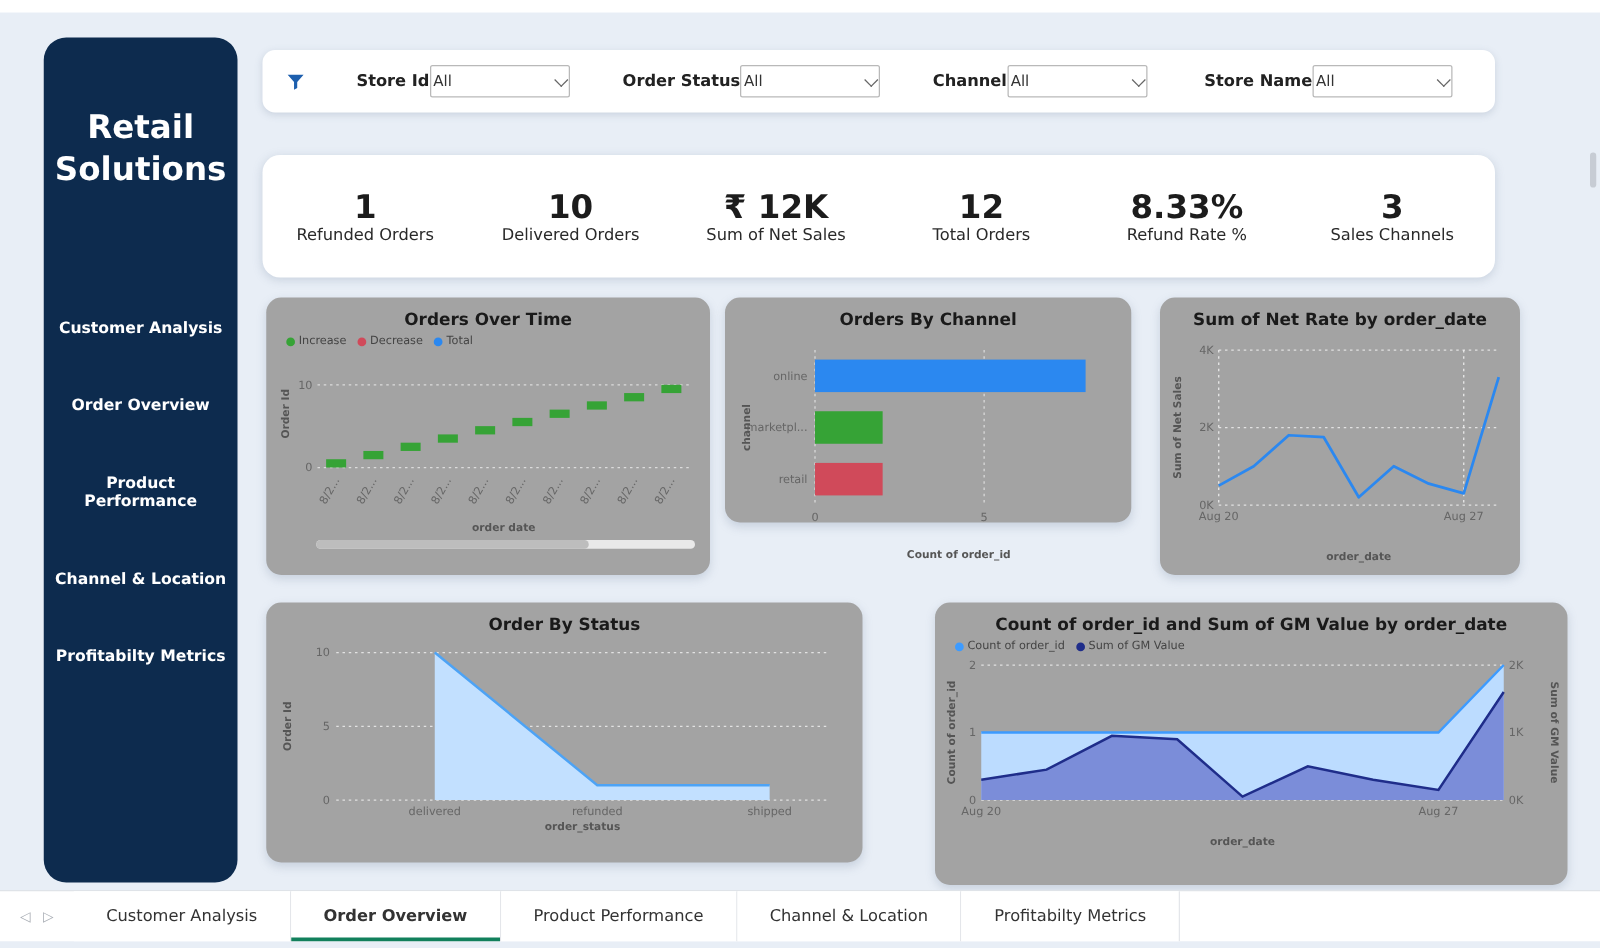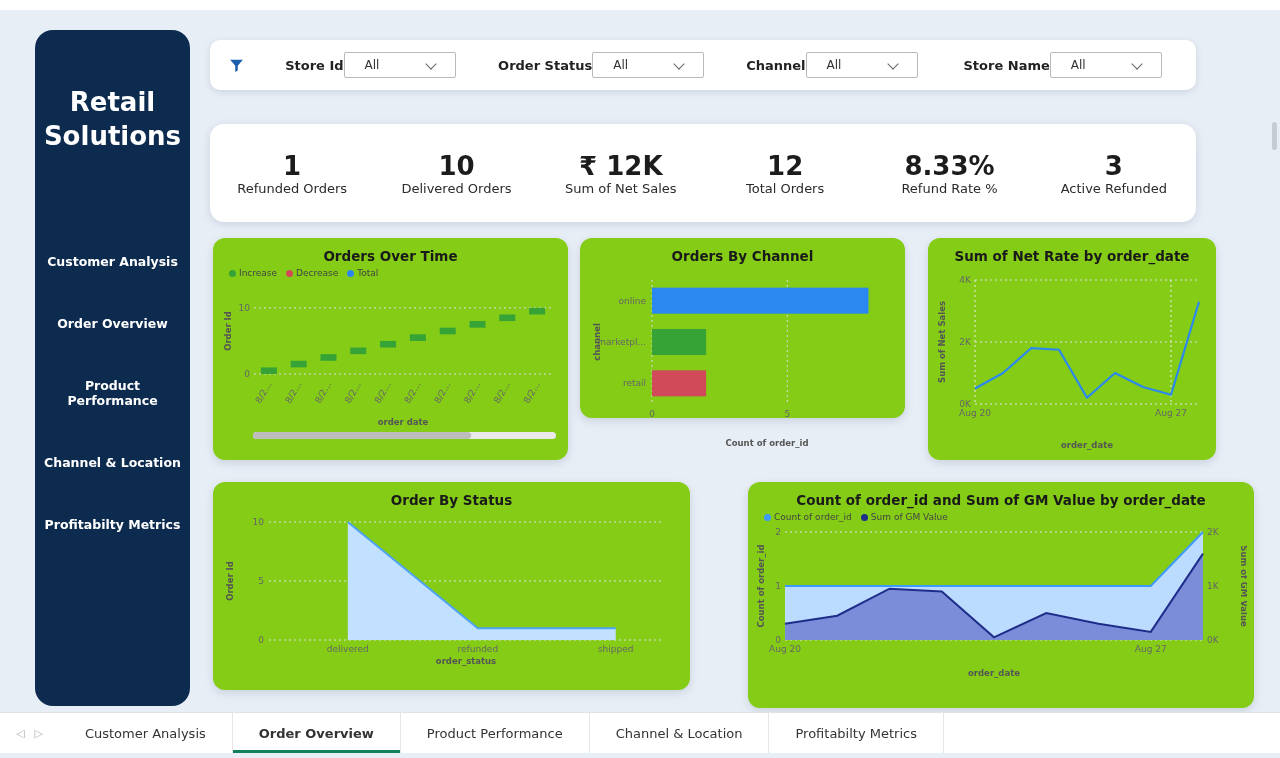--- a/index.html
+++ b/index.html
@@ -11,31 +11,31 @@
   .sidebar{position:absolute;left:35px;top:30px;width:155px;height:676px;background:#0d2b4e;border-radius:18px;color:#fff;text-align:center}
   .brand{margin-top:56px;font-size:26px;font-weight:700;line-height:1.3}
   .side-nav{margin-top:100px;display:flex;flex-direction:column;gap:47px}
   .side-item{font-size:12.5px;font-weight:700;cursor:pointer;padding:0 4px}
 
   
   .filterbar{position:absolute;left:210px;top:40px;width:986px;height:50px;background:#fff;border-radius:10px;box-shadow:0 2px 6px rgba(120,135,160,.25);display:flex;align-items:center;padding:0 18px;box-sizing:border-box}
   .funnel{margin-right:10px;display:flex;align-items:center}
   .fgroup{flex:1;display:flex;align-items:center;justify-content:center}
   .flabel{font-size:13px;font-weight:700;color:#222;white-space:nowrap}
-  .fselect{width:112px;height:26px;border:1px solid #b9b9b9;border-radius:2px;display:flex;align-items:center;justify-content:space-between;padding:0 20px;font-size:12px;color:#333;background:#fff;cursor:pointer;box-sizing:border-box}
+  .fselect{width:112px;height:26px;border:1px solid #b9b9b9;border-radius:2px;display:flex;align-items:center;justify-content:space-between;padding:0 2px;font-size:12px;color:#333;background:#fff;cursor:pointer;box-sizing:border-box}
   .chev{width:7px;height:7px;border-right:1.5px solid #666;border-bottom:1.5px solid #666;transform:rotate(45deg);margin-top:-3px}
 
   
   .kpibar{position:absolute;left:210px;top:124px;width:986px;height:98px;background:#fff;border-radius:14px;box-shadow:0 2px 8px rgba(120,135,160,.28);display:flex;align-items:center}
   .kpi{flex:1;text-align:center}
   .kpi-val{font-size:26px;font-weight:700;color:#1c1c1c}
   .kpi-label{font-size:13px;color:#2a2a2a;}
 
   
-  .card{position:absolute;background:#84cc16;border-radius:12px;box-shadow:0 3px 8px rgba(120,135,160,.28);box-sizing:border-box}
+  .card{position:absolute;background:#a3a3a3;border-radius:12px;box-shadow:0 3px 8px rgba(120,135,160,.28);box-sizing:border-box}
   .card-title{font-size:13.5px;font-weight:700;color:#1a1a1a;text-align:center;margin:10px 8px 2px}
   #cardA{left:213px;top:238px;width:355px;height:222px}
   #cardB{left:580px;top:238px;width:325px;height:180px}
   #cardC{left:928px;top:238px;width:288px;height:222px}
   #cardD{left:213px;top:482px;width:477px;height:208px}
   #cardE{left:748px;top:482px;width:506px;height:226px}
   .legend{display:flex;gap:9px;font-size:9px;color:#444;padding:2px 8px 0 16px;align-items:center}
   .legend .lg{display:inline-flex;align-items:center;gap:3px}
   .legend i{width:7px;height:7px;border-radius:50%;display:inline-block}
   [data-chart]{display:flex;justify-content:center}
@@ -125,21 +125,21 @@
   <div class="kpi">
     <div class="kpi-val">12</div>
     <div class="kpi-label">Total Orders</div>
   </div>
   <div class="kpi">
     <div class="kpi-val">8.33%</div>
     <div class="kpi-label">Refund Rate %</div>
   </div>
   <div class="kpi">
     <div class="kpi-val">3</div>
-    <div class="kpi-label">Active Refunded</div>
+    <div class="kpi-label">Sales Channels</div>
   </div>
 </div>
 
 <div class="card" id="cardA">
   <div class="card-title">Orders Over Time</div>
   <div class="legend">
       <span class="lg"><i style="background:#36a336"></i>Increase</span>
       <span class="lg"><i style="background:#d04a5a"></i>Decrease</span>
       <span class="lg"><i style="background:#2b88f0"></i>Total</span>
     </div>

